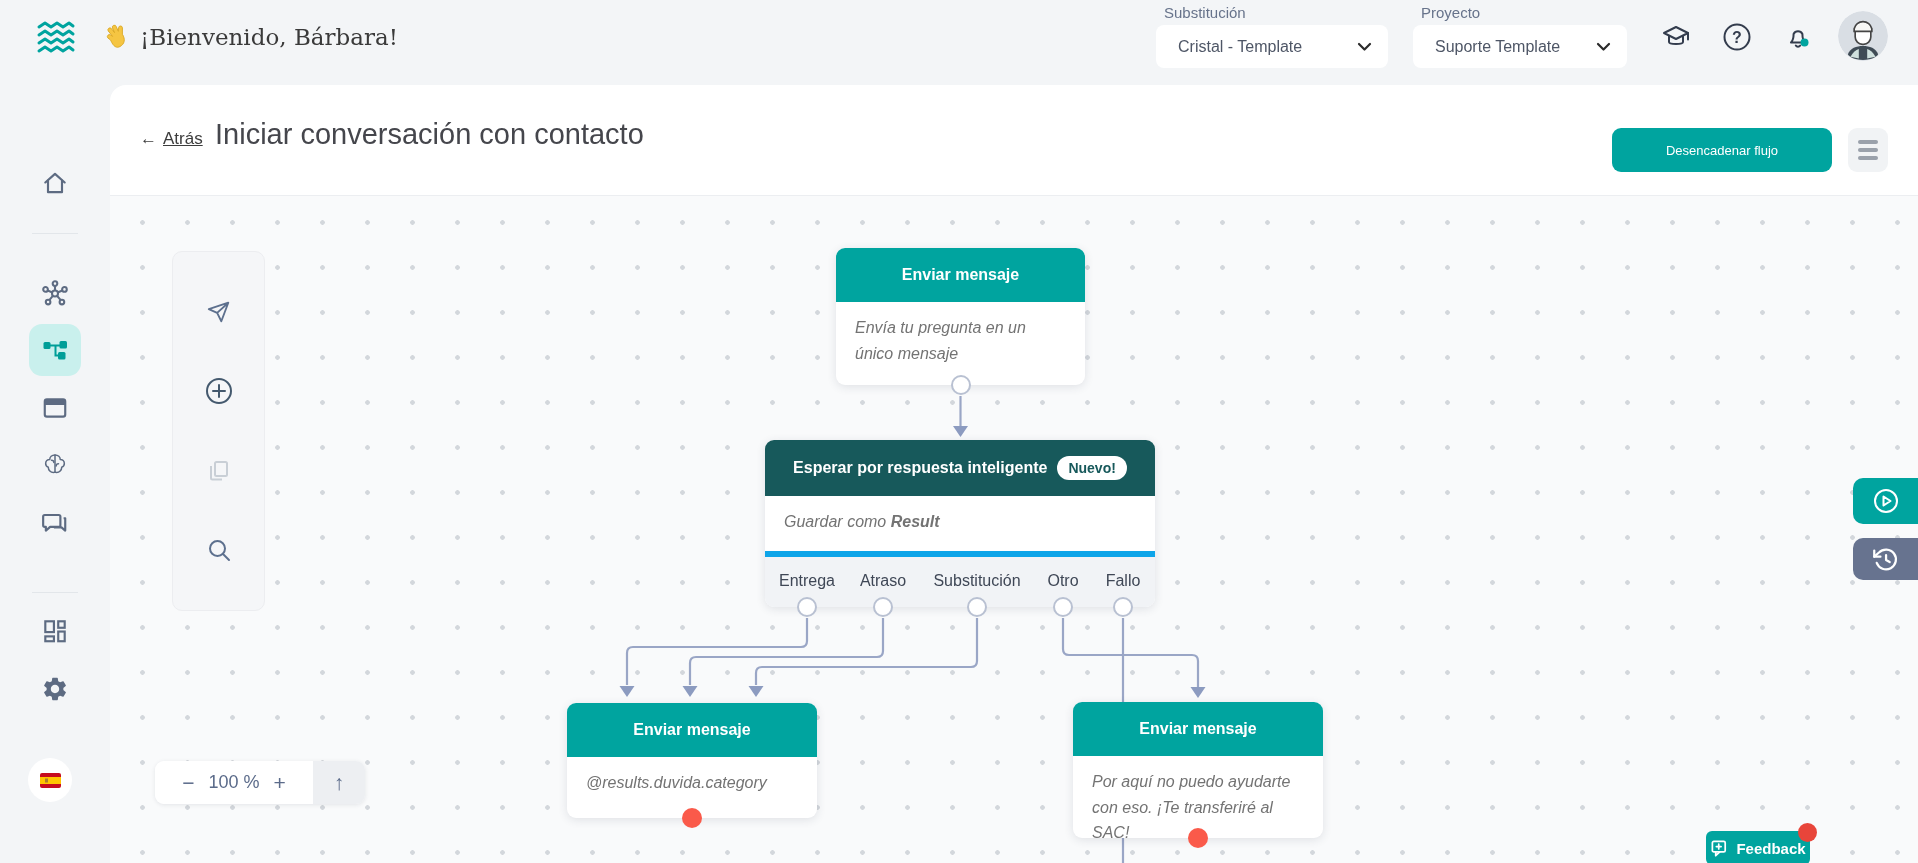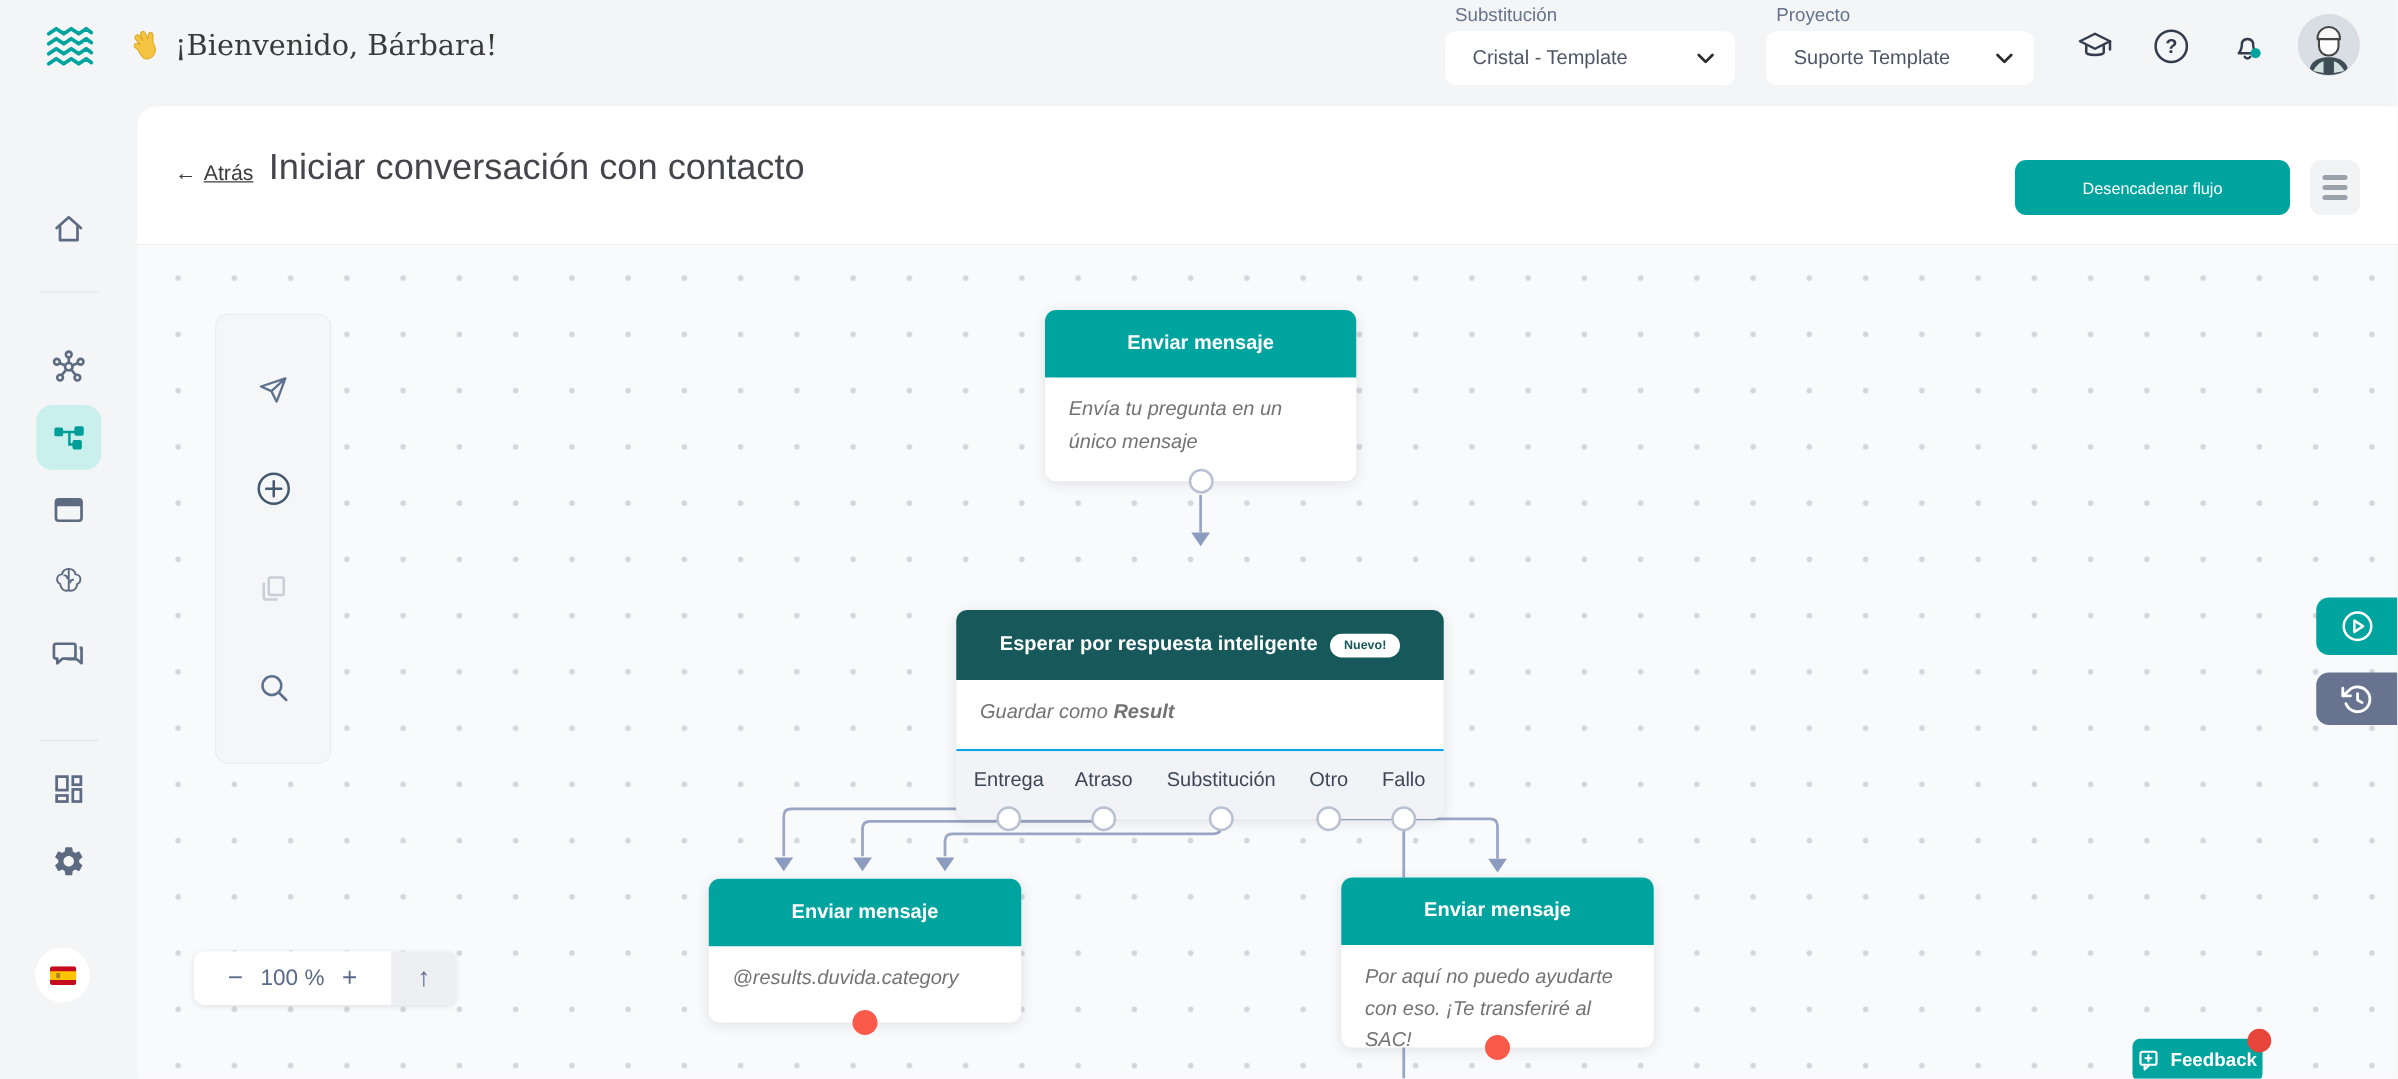--- a/index.html
+++ b/index.html
@@ -70,29 +70,29 @@
   #feedback-btn { left:1596px; top:635px; width:104px; height:34px; background:#00a49f; border-radius:6px;
                   display:flex; align-items:center; justify-content:center; gap:7px; color:#fff;
                   font-size:15px; font-weight:bold; cursor:pointer; }
   #feedback-dot { right:-7px; top:-8px; width:19px; height:19px; border-radius:50%; background:#e8453a; }
 
   
   .node { background:#ffffff; border-radius:9px; box-shadow:0 2px 10px rgba(40,50,70,.12); cursor:grab; }
   .node-header { height:54px; background:#00a49f; border-radius:9px 9px 0 0; display:flex; align-items:center;
                  justify-content:center; gap:10px; color:#ffffff; font-size:16px; font-weight:bold; }
   .node-header.dark { background:#17595b; height:56px; }
-  .badge { background:#ffffff; color:#17595b; font-size:10px; font-weight:bold; border-radius:999px; padding:4px 11px; }
+  .badge { background:#ffffff; color:#17595b; font-size:14px; font-weight:bold; border-radius:999px; padding:4px 11px; }
   .node-body { font-size:16px; color:#737373; line-height:1.6; padding:13px 19px;font-style:italic; }
   .node-body.centered { }
   .connector-circle { position:absolute; width:20px; height:20px; border-radius:50%; background:#ffffff;
                       border:2px solid #b9c1d2; transform:translate(-50%,-50%); cursor:pointer; }
   .red-dot { position:absolute; width:20px; height:20px; border-radius:50%; background:#fa5a4a;
              transform:translate(-50%,-50%); cursor:pointer; }
   .node-footer { position:absolute; left:0; right:0; bottom:0; height:56px; background:#f1f3f6;
-                 border-radius:0 0 9px 9px; border-top:2px solid #0ea5e9; }
+                 border-radius:0 0 9px 9px; border-top:6px solid #0ea5e9; }
   .cat-label { position:absolute; top:15px; transform:translateX(-50%); font-size:16px; color:#3f4756; }
 
   svg { display:block; }
 </style>
 </head>
 <body>
 
 <header id="topbar" class="abs">
   <div class="abs" style="left:36px; top:20px;">
     <svg width="40" height="34" viewBox="0 0 40 34" fill="none" stroke="#00a49f" stroke-width="3" stroke-linejoin="round" stroke-linecap="round">
@@ -278,21 +278,21 @@
   </svg>
 
   <div class="node abs" style="left:726px; top:52px; width:249px; height:137px;">
     <div class="node-header">
       <span>Enviar mensaje</span>
     </div>
     <div class="node-body">Envía tu pregunta en un único mensaje</div>
     <div class="connector-circle" style="left:50%; top:137px;"></div>
   </div>
 
-  <div class="node abs" style="left:655px; top:244px; width:390px; height:167px;margin-top:48px;">
+  <div class="node abs" style="left:655px; top:244px; width:390px; height:167px;">
     <div class="node-header dark">
       <span>Esperar por respuesta inteligente</span>
       <span class="badge">Nuevo!</span>
     </div>
     <div class="node-body centered">
       <span>Guardar como </span><b>Result</b>
     </div>
     <div class="node-footer">
       <span class="cat-label" style="left:42px;">Entrega</span>
       <span class="cat-label" style="left:118px;">Atraso</span>

